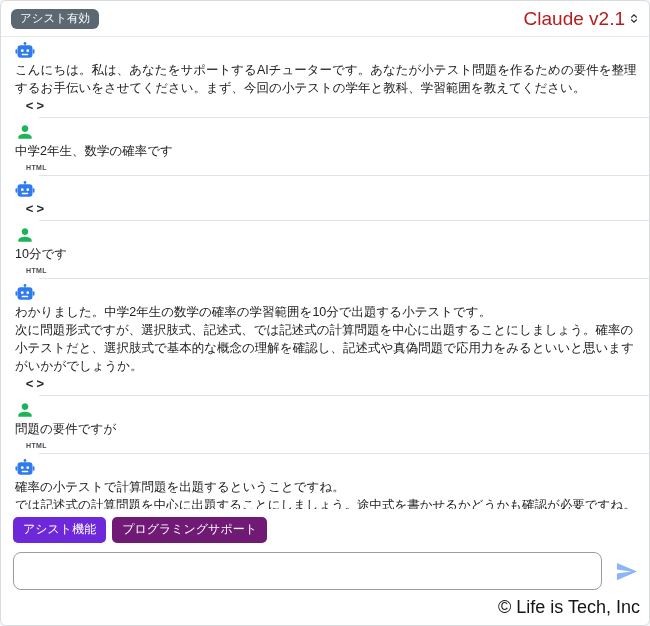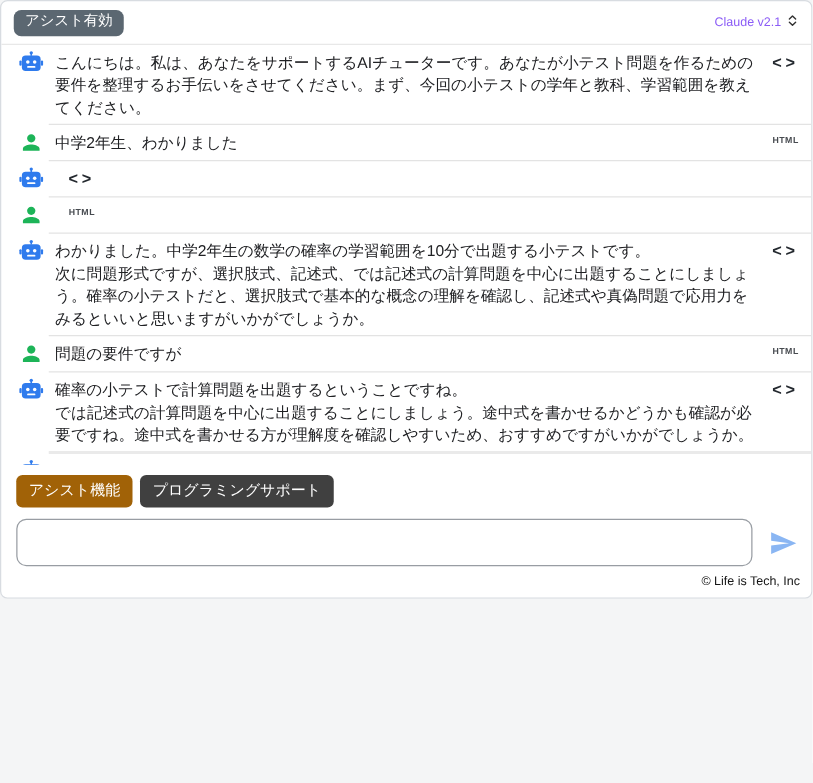--- a/index.html
+++ b/index.html
@@ -1,64 +1,64 @@
 <!DOCTYPE html>
 <html><head>
 <meta charset="utf-8">
 <style>
   * { margin:0; padding:0; box-sizing:border-box; }
   html,body { background:#f4f5f6; }
   body { font-family:"Liberation Sans","DejaVu Sans",sans-serif; }
   .page {
-    width:650px; height:479px; background:#fff;
+    width:650px; height:626px; background:#fff;
     border:1px solid #d8dce1; border-radius:6px;
     display:flex; flex-direction:column; overflow:hidden;
   }
   
   .header {
     display:flex; justify-content:space-between; align-items:center;
     padding:7px 10px 6px 10px; border-bottom:1px solid #e8e8e8; flex:none;
   }
   .assist-badge {
     background:#5b6771; color:#fff; font-size:11.5px;
     padding:3px 9px 4px 9px; border-radius:6px; line-height:1.2;
   }
   .model-selector {
-    display:flex; align-items:center; gap:4px; font-size:10px; color:#8b5cf6;
+    display:flex; align-items:center; gap:4px; font-size:19px; color:#b91c1c;
     cursor:pointer;
   }
   
   .chat { flex:1 1 auto; overflow:hidden; }
-  .row { display:flex; align-items:flex-start; padding:5px 10px 4px 14px; }
+  .row { display:flex; align-items:flex-start; padding:5px 10px 4px 14px;flex-direction:column; }
   .avatar { width:20px; height:20px; flex:none; margin-right:9px; margin-top:-1px; }
   .avatar svg { width:20px; height:20px; display:block; }
   .avatar.ai svg { fill:#2f7bed; }
   .avatar.user svg { fill:#1db458; }
   .msg-text {
     flex:1 1 auto; font-size:12.5px; line-height:18px; color:#202124;
     white-space:pre-wrap; word-break:break-all;
   }
   .action { flex:none; width:32px; text-align:right; background:none; border:none; cursor:pointer; }
   .code-btn { font-size:13px; font-weight:600; letter-spacing:3px; color:#24292f; padding-top:1px; }
   .html-badge { font-size:7px; font-weight:700; color:#474b50; letter-spacing:.4px; padding-top:4px; }
   .divider { height:1px; background:#e3e3e3; margin-left:38px; flex:none; }
   
   .quick-buttons { display:flex; gap:6px; padding:8px 10px 4px 12px; flex:none; }
   .chip { border:none; border-radius:5px; color:#fff; font-size:12px; padding:4px 10px 5px 10px; cursor:pointer; }
-  .chip.light { background:#a16207; }
-  .chip.solid { background:#404040; }
+  .chip.light { background:#6d28d9; }
+  .chip.solid { background:#701a75; }
   
   .composer { display:flex; align-items:center; gap:9px; padding:5px 8px 2px 12px; flex:none; }
   .composer textarea {
     flex:1 1 auto; height:38px; border:1px solid #989da3; border-radius:8px;
     resize:none; outline:none; padding:8px 10px; font:inherit; font-size:13px; background:#fff;
   }
   .send-btn { background:none; border:none; cursor:pointer; width:30px; flex:none; padding-top:3px; }
   
-  .footer { text-align:right; padding:5px 9px 7px 0; font-size:10px; color:#151515; flex:none; }
+  .footer { text-align:right; padding:5px 9px 7px 0; font-size:18px; color:#151515; flex:none; }
 </style>
 </head>
 <body>
 
 <div class="page">
 
   <div class="header">
     <span class="assist-badge">アシスト有効</span>
     <div class="model-selector">
       <span>Claude v2.1</span>
@@ -90,48 +90,49 @@
       <button class="action code-btn">&lt;&gt;</button>
     </div>
     <div class="divider"></div>
 
     <div class="row">
       <span class="avatar user">
         <svg viewBox="0 0 24 24">
             <path d="M12 12c2.21 0 4-1.79 4-4s-1.79-4-4-4-4 1.79-4 4 1.79 4 4 4zm0 2c-2.67 0-8 1.34-8 4v2h16v-2c0-2.66-5.33-4-8-4z"></path>
           </svg>
       </span>
-      <div class="msg-text">中学2年生、わかりました</div>
-      <button class="action html-badge">HTML</button>
-    </div>
-    <div class="divider"></div>
-
-    <div class="row">
-      <span class="avatar ai">
-        <svg viewBox="0 0 24 24">
-            <circle cx="12" cy="2.7" r="1.6"></circle>
-            <rect x="11.25" y="3.4" width="1.5" height="2.2"></rect>
-            <rect x="0.6" y="10" width="2.2" height="5.2" rx="1.1"></rect>
-            <rect x="21.2" y="10" width="2.2" height="5.2" rx="1.1"></rect>
-            <rect x="3" y="5.2" width="18" height="15" rx="3.6"></rect>
-            <circle cx="8.7" cy="11.6" r="1.7" fill="#fff"></circle>
-            <circle cx="15.3" cy="11.6" r="1.7" fill="#fff"></circle>
-            <rect x="8" y="15.4" width="8" height="1.7" rx="0.85" fill="#fff"></rect>
-          </svg>
-      </span>
-      <button class="action code-btn">&lt;&gt;</button>
-    </div>
-    <div class="divider"></div>
-
-    <div class="row">
-      <span class="avatar user">
-        <svg viewBox="0 0 24 24">
-            <path d="M12 12c2.21 0 4-1.79 4-4s-1.79-4-4-4-4 1.79-4 4 1.79 4 4 4zm0 2c-2.67 0-8 1.34-8 4v2h16v-2c0-2.66-5.33-4-8-4z"></path>
-          </svg>
-      </span>
+      <div class="msg-text">中学2年生、数学の確率です</div>
+      <button class="action html-badge">HTML</button>
+    </div>
+    <div class="divider"></div>
+
+    <div class="row">
+      <span class="avatar ai">
+        <svg viewBox="0 0 24 24">
+            <circle cx="12" cy="2.7" r="1.6"></circle>
+            <rect x="11.25" y="3.4" width="1.5" height="2.2"></rect>
+            <rect x="0.6" y="10" width="2.2" height="5.2" rx="1.1"></rect>
+            <rect x="21.2" y="10" width="2.2" height="5.2" rx="1.1"></rect>
+            <rect x="3" y="5.2" width="18" height="15" rx="3.6"></rect>
+            <circle cx="8.7" cy="11.6" r="1.7" fill="#fff"></circle>
+            <circle cx="15.3" cy="11.6" r="1.7" fill="#fff"></circle>
+            <rect x="8" y="15.4" width="8" height="1.7" rx="0.85" fill="#fff"></rect>
+          </svg>
+      </span>
+      <button class="action code-btn">&lt;&gt;</button>
+    </div>
+    <div class="divider"></div>
+
+    <div class="row">
+      <span class="avatar user">
+        <svg viewBox="0 0 24 24">
+            <path d="M12 12c2.21 0 4-1.79 4-4s-1.79-4-4-4-4 1.79-4 4 1.79 4 4 4zm0 2c-2.67 0-8 1.34-8 4v2h16v-2c0-2.66-5.33-4-8-4z"></path>
+          </svg>
+      </span>
+      <div class="msg-text">10分です</div>
       <button class="action html-badge">HTML</button>
     </div>
     <div class="divider"></div>
 
     <div class="row">
       <span class="avatar ai">
         <svg viewBox="0 0 24 24">
             <circle cx="12" cy="2.7" r="1.6"></circle>
             <rect x="11.25" y="3.4" width="1.5" height="2.2"></rect>
             <rect x="0.6" y="10" width="2.2" height="5.2" rx="1.1"></rect>

